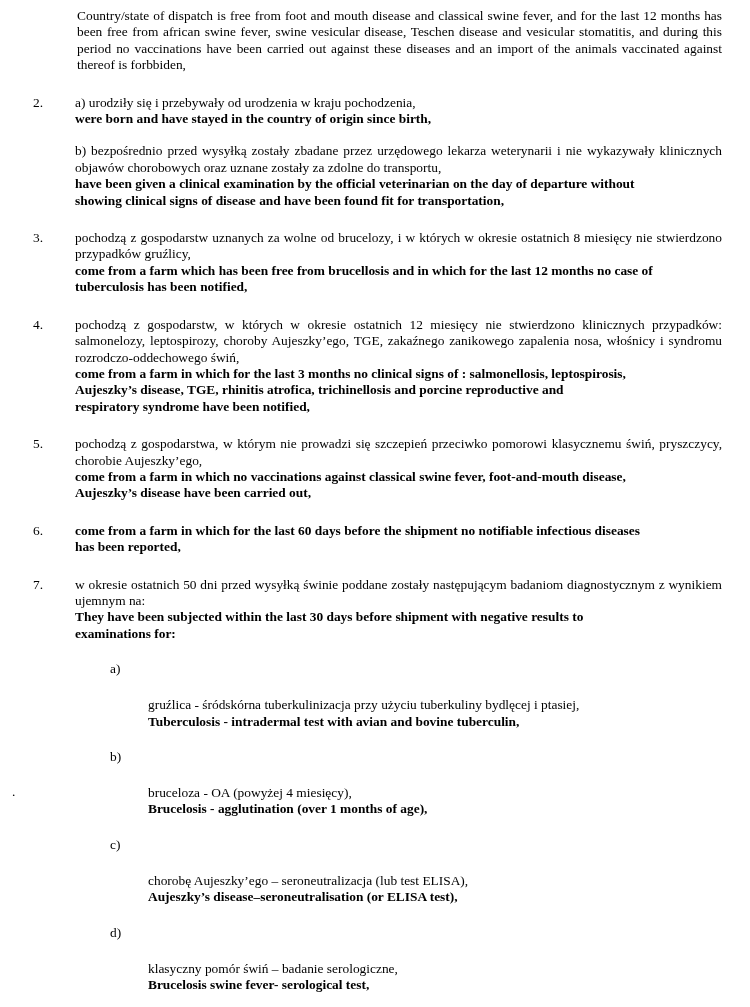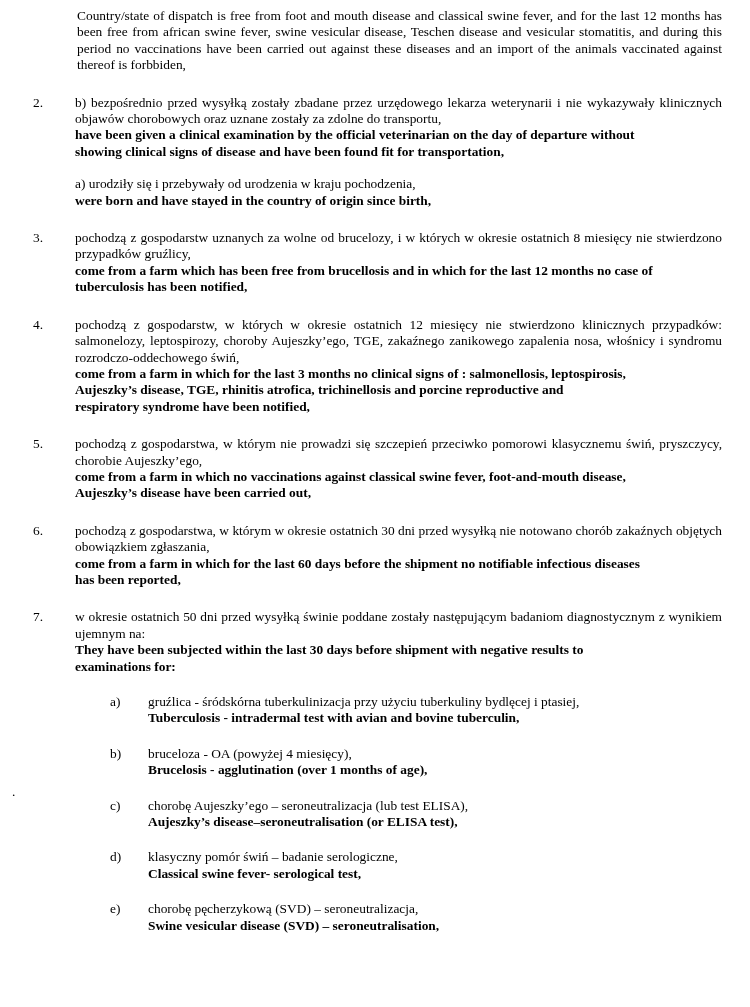--- a/index.html
+++ b/index.html
@@ -55,20 +55,21 @@
     align-items: flex-start;
     margin-top: 19px;
     padding-left: 35px;
   }
   .letter {
     flex: 0 0 38px;
   }
   .sub-content {
     flex: 1 1 auto;
     min-width: 0;
+    margin-top: 36px;
   }
   .artifact-dot {
     position: absolute;
     left: 12px;
     top: 784px;
     font-size: 13.4px;
     color: #000000;
   }
 </style>
 </head>
@@ -77,28 +78,28 @@
 <div class="page">
   <span class="artifact-dot">.</span>
 
   <div class="intro">Country/state of dispatch is free from foot and mouth disease and classical swine fever, and for the last 12 months has been free from african swine fever, swine vesicular disease, Teschen disease and vesicular stomatitis, and during this period no vaccinations have been carried out against these diseases and an import of the animals vaccinated against thereof is forbbiden,</div>
 
   <div id="items">
   <div class="item">
     <div class="num">2.</div>
     <div class="content">
   <div class="para">
+    <div class="pl">a) urodziły się i przebywały od urodzenia w kraju pochodzenia,</div>
+    <div class="en">were born and have stayed in the country of origin since birth,</div>
+  </div>
+
+  <div class="para">
     <div class="pl">b) bezpośrednio przed wysyłką zostały zbadane przez urzędowego lekarza weterynarii i nie wykazywały klinicznych objawów chorobowych oraz uznane zostały za zdolne do transportu,</div>
     <div class="en">have been given a clinical examination by the official veterinarian on the day of departure without
 showing clinical signs of disease and have been found fit for transportation,</div>
-  </div>
-
-  <div class="para">
-    <div class="pl">a) urodziły się i przebywały od urodzenia w kraju pochodzenia,</div>
-    <div class="en">were born and have stayed in the country of origin since birth,</div>
   </div>
 </div>
   </div>
 
   <div class="item">
     <div class="num">3.</div>
     <div class="content">
   <div class="para">
     <div class="pl">pochodzą z gospodarstw uznanych za wolne od brucelozy, i w których w okresie ostatnich 8 miesięcy nie stwierdzono przypadków gruźlicy,</div>
     <div class="en">come from a farm which has been free from brucellosis and in which for the last 12 months no case of
@@ -127,21 +128,20 @@
     <div class="en">come from a farm in which no vaccinations against classical swine fever, foot-and-mouth disease,
 Aujeszky’s disease have been carried out,</div>
   </div>
 </div>
   </div>
 
   <div class="item">
     <div class="num">6.</div>
     <div class="content">
   <div class="para">
-    <div class="pl">pochodzą z gospodarstwa, w którym w okresie ostatnich 30 dni przed wysyłką nie notowano chorób zakaźnych objętych obowiązkiem zgłaszania,</div>
     <div class="en">come from a farm in which for the last 60 days before the shipment no notifiable infectious diseases
 has been reported,</div>
   </div>
 </div>
   </div>
 
   <div class="item">
     <div class="num">7.</div>
     <div class="content">
   <div class="para">
@@ -171,21 +171,21 @@
     <div class="sub-content">
       <div class="pl">chorobę Aujeszky’ego – seroneutralizacja (lub test ELISA),</div>
       <div class="en">Aujeszky’s disease–seroneutralisation (or ELISA test),</div>
     </div>
   </div>
 
   <div class="sub">
     <div class="letter">d)</div>
     <div class="sub-content">
       <div class="pl">klasyczny pomór świń – badanie serologiczne,</div>
-      <div class="en">Classical swine fever- serological test,</div>
+      <div class="en">Brucelosis swine fever- serological test,</div>
     </div>
   </div>
 
   <div class="sub">
     <div class="letter">e)</div>
     <div class="sub-content">
       <div class="pl">chorobę pęcherzykową (SVD) – seroneutralizacja,</div>
       <div class="en">Swine vesicular disease (SVD) – seroneutralisation,</div>
     </div>
   </div>

